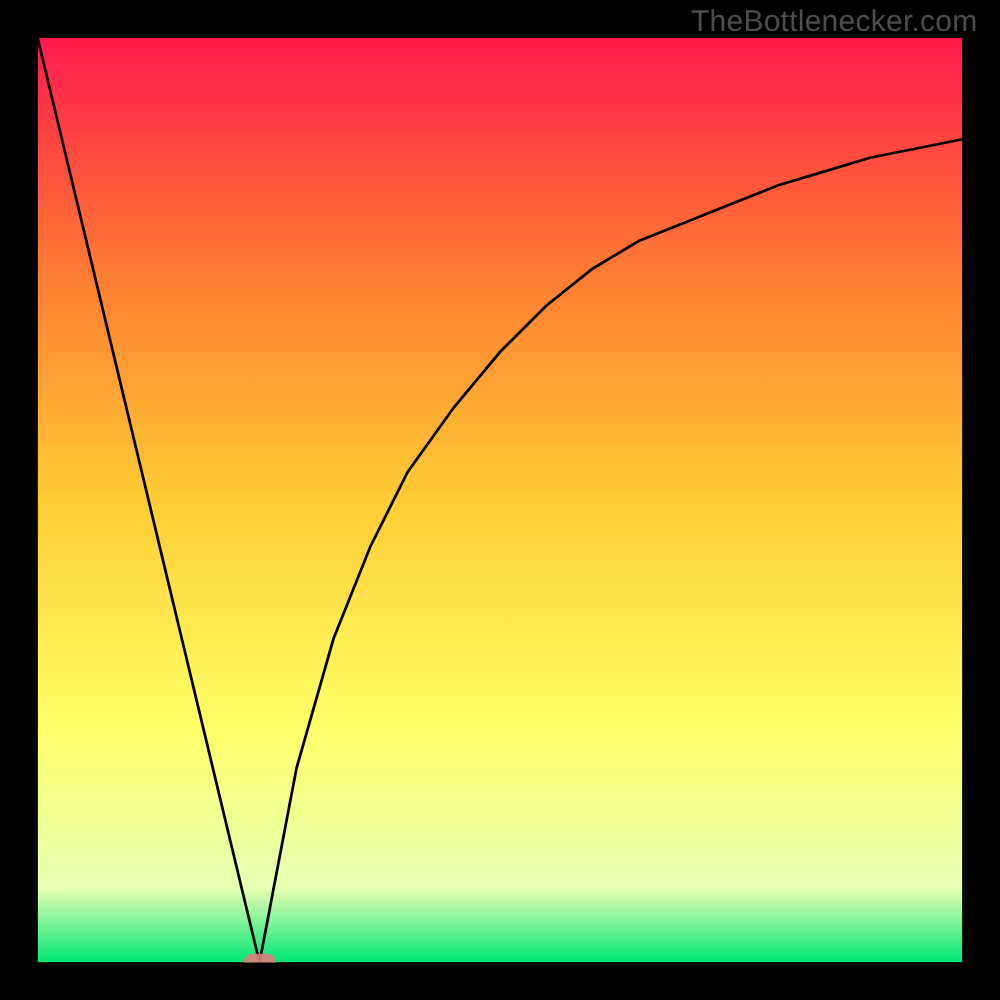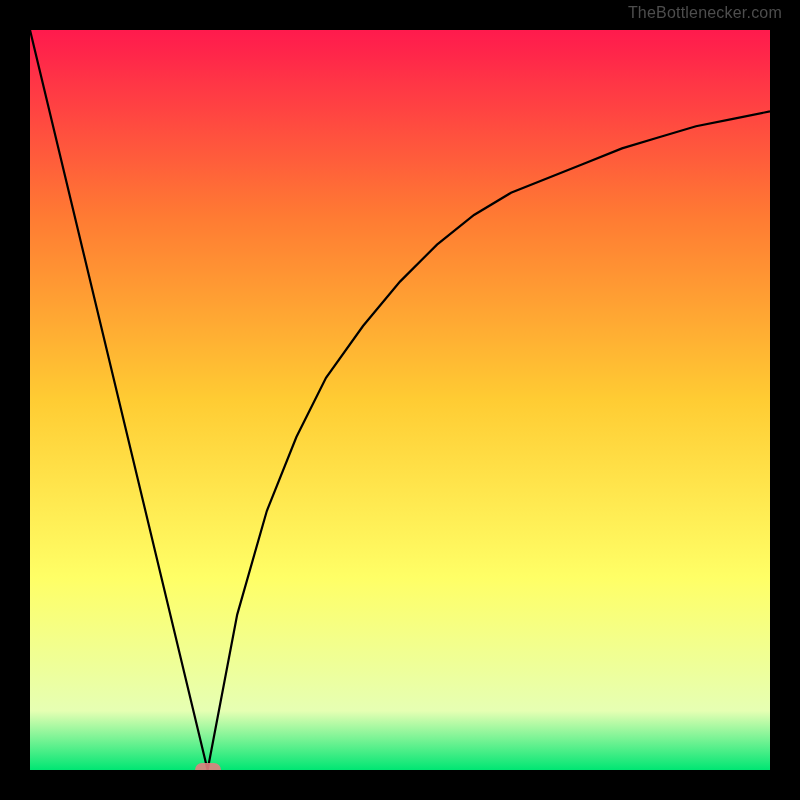--- a/index.html
+++ b/index.html
@@ -15,21 +15,21 @@
     position: relative;
     width: 800px;
     height: 800px;
     background: #000;
   }
   .watermark {
     position: absolute;
     top: 4px;
     right: 18px;
     color: #4d4d4d;
-    font-size: 16px;
+    font-size: 24px;
     font-weight: 400;
     letter-spacing: 0.2px;
     z-index: 10;
     user-select: none;
   }
   .plot {
     position: absolute;
     left: 30px;
     top: 30px;
     width: 740px;

